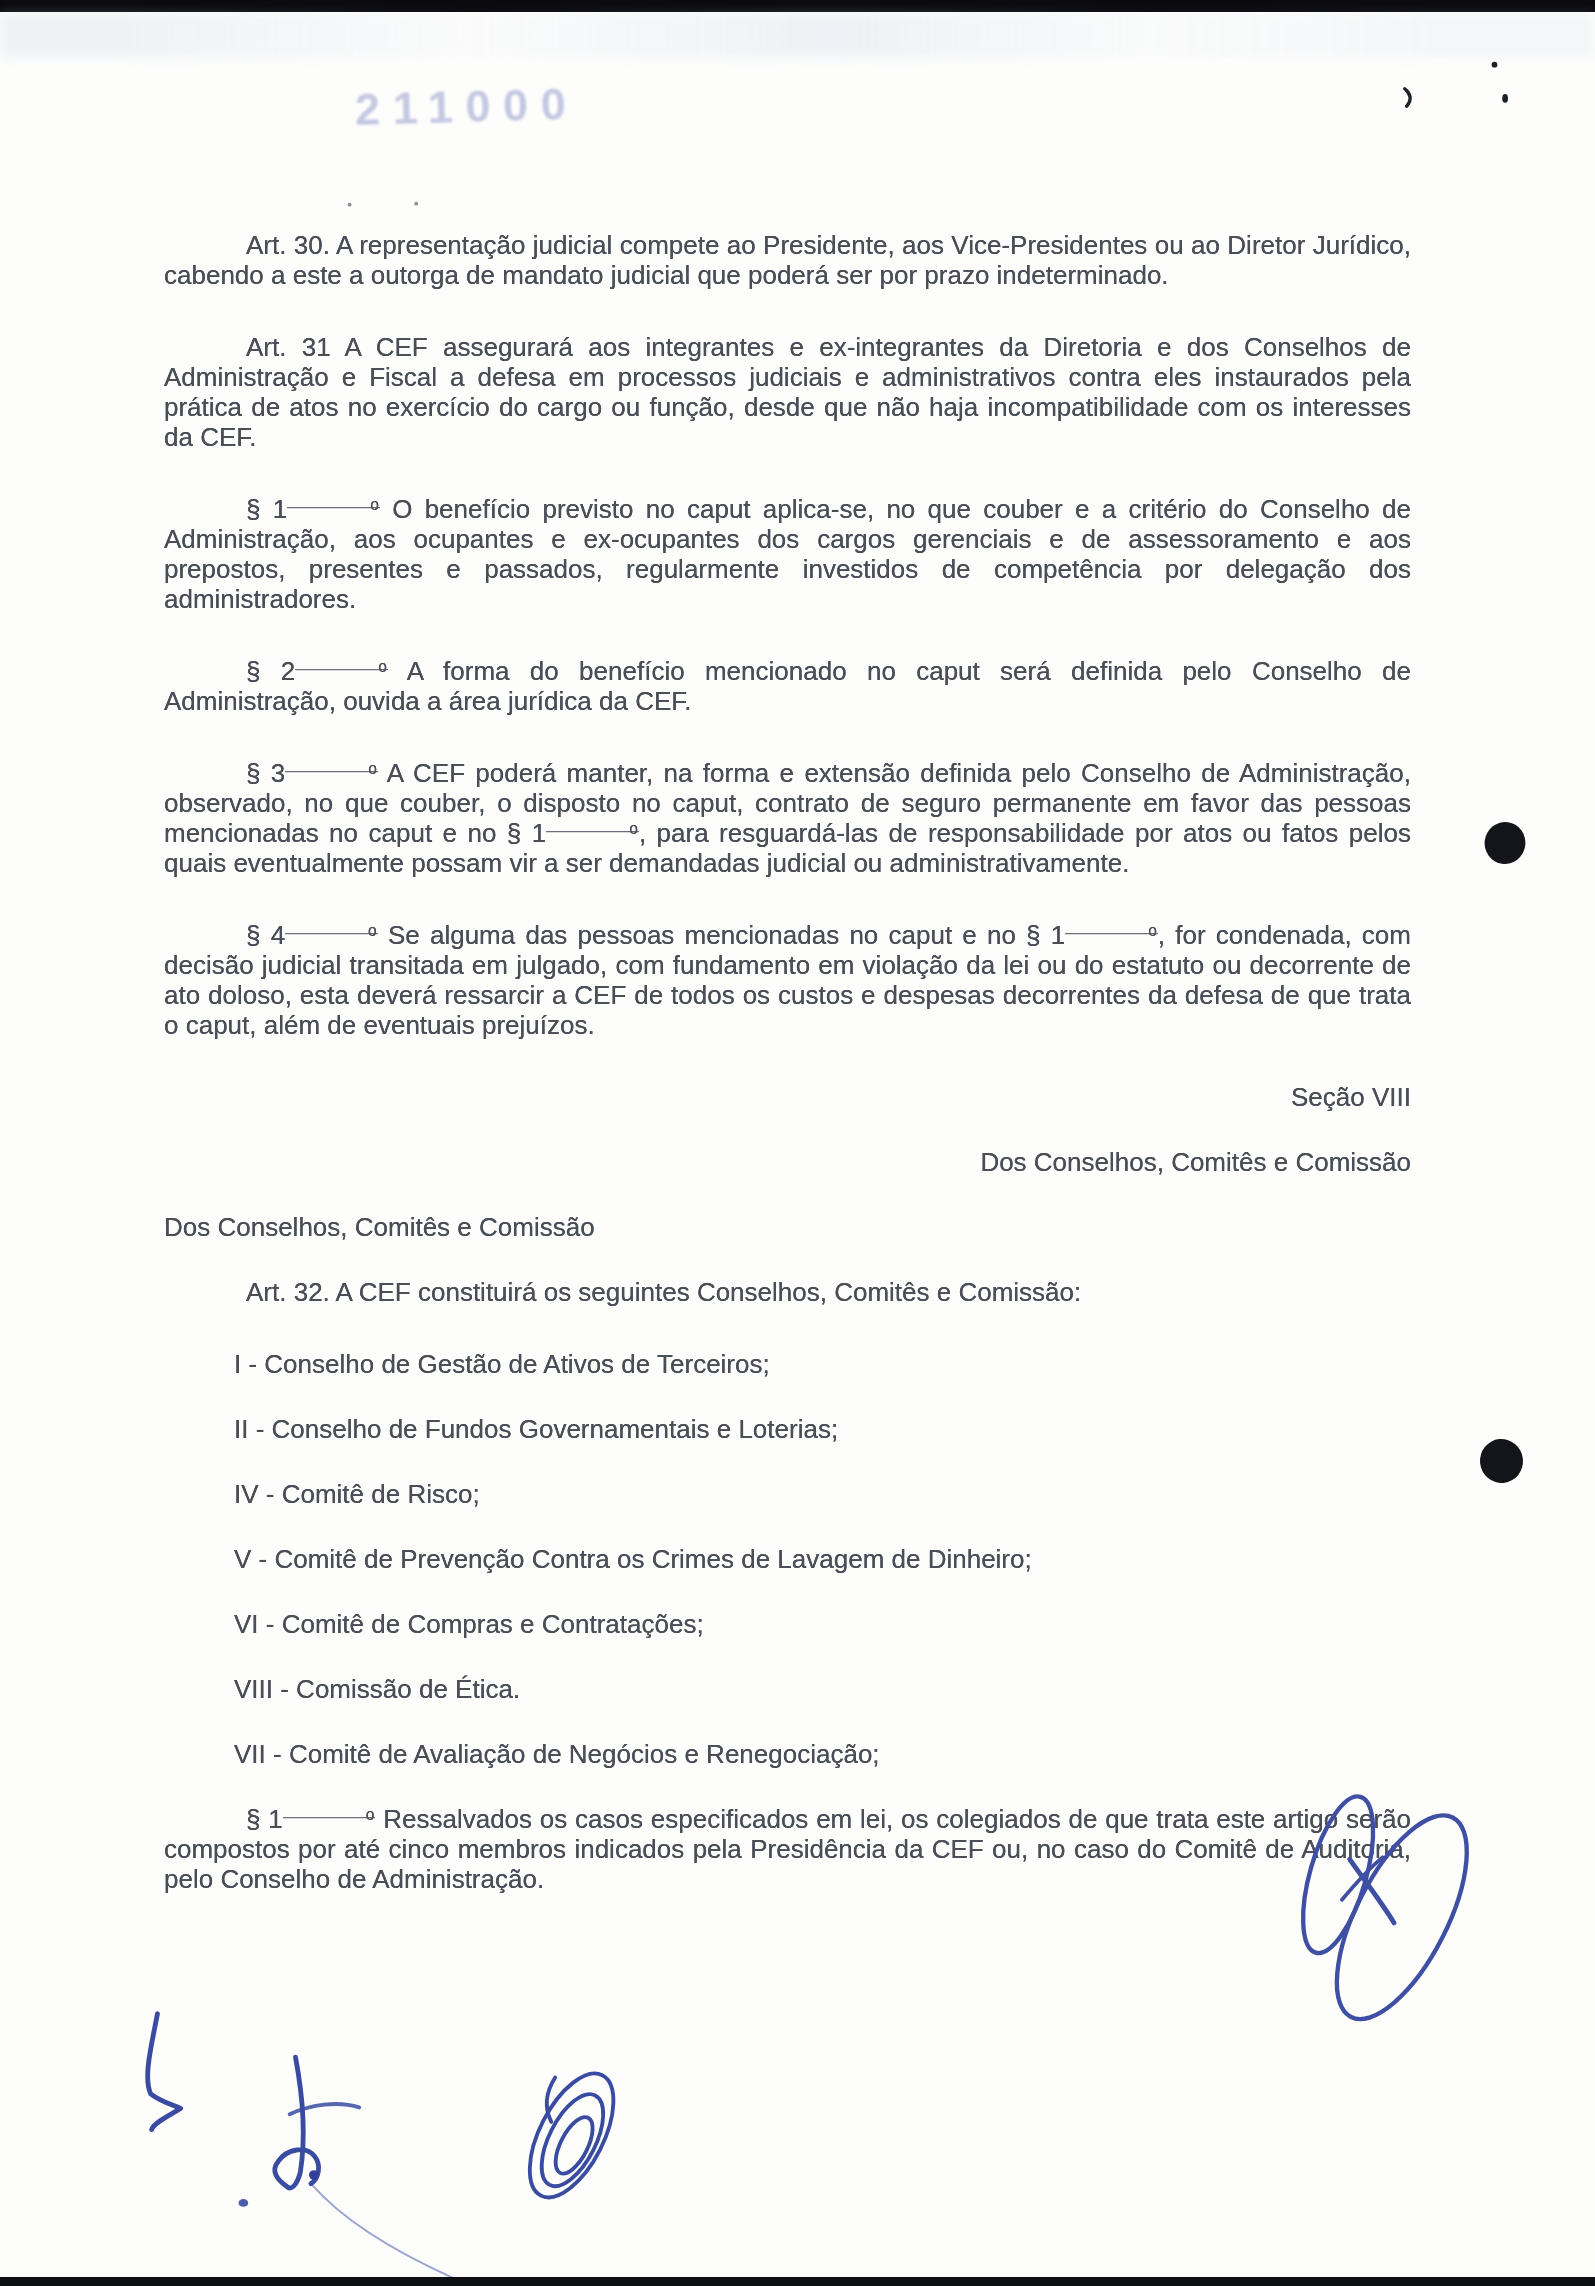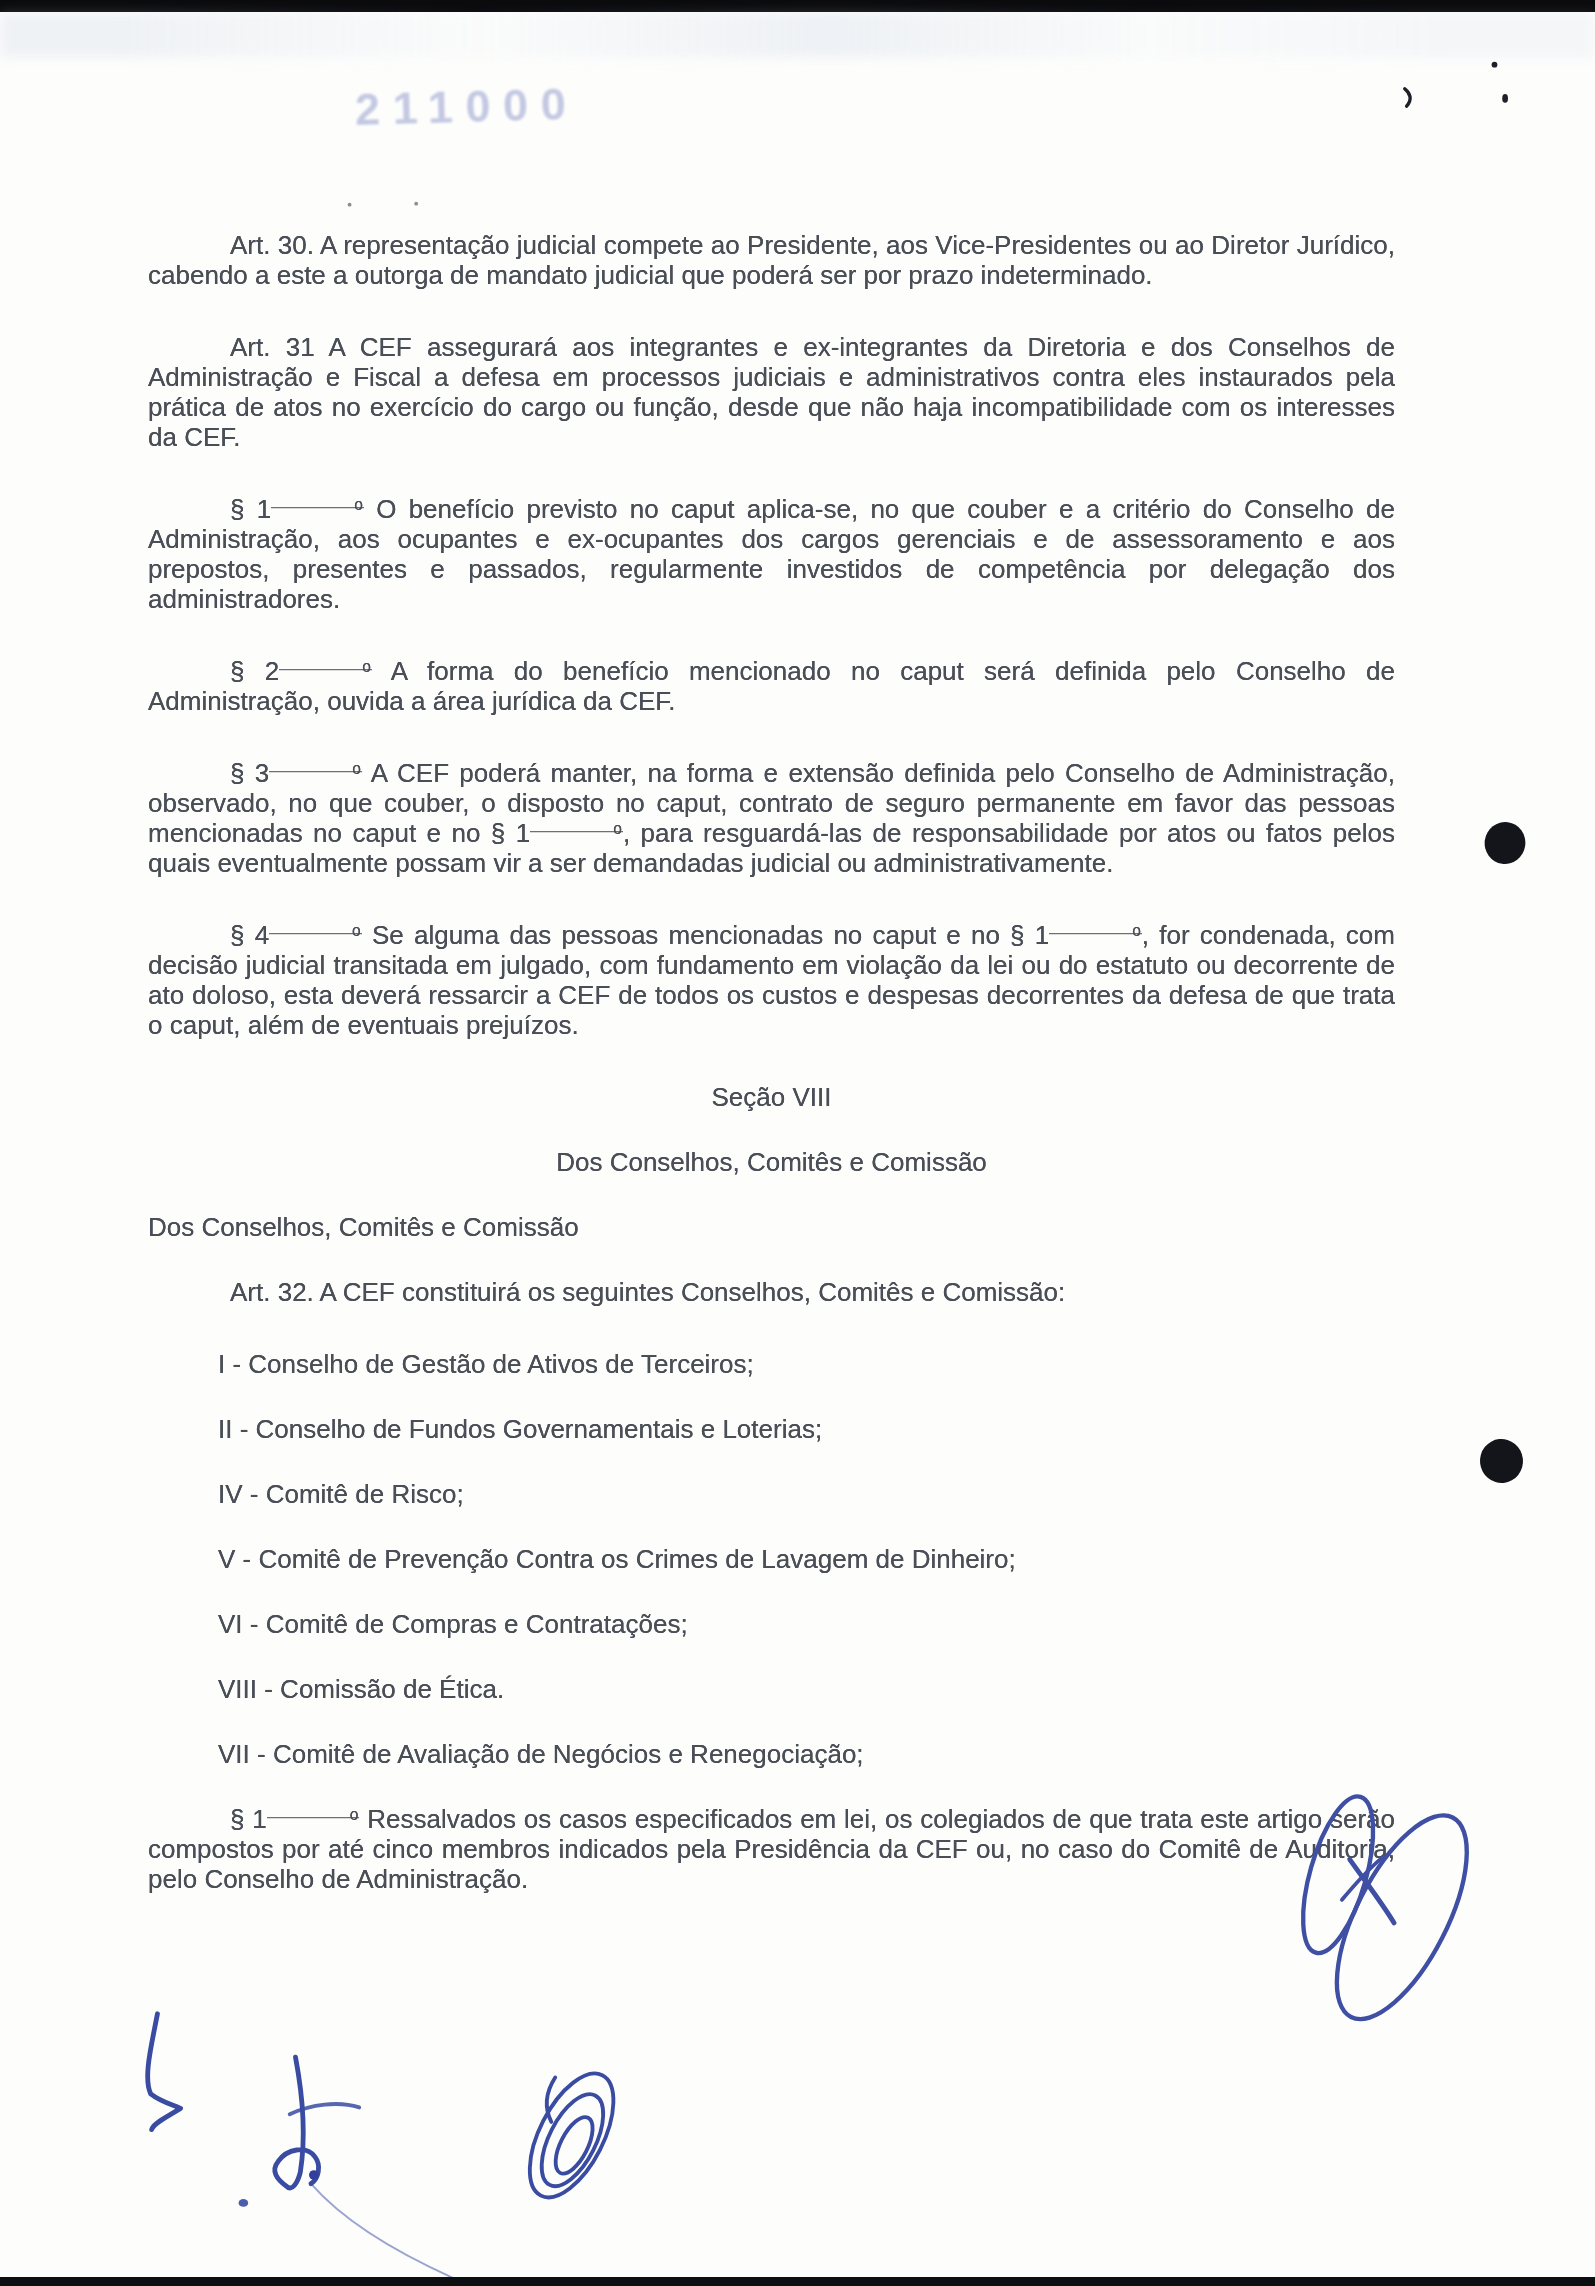--- a/index.html
+++ b/index.html
@@ -28,28 +28,28 @@
   }
   .stamp{
     position:absolute;left:355px;top:81px;
     font-size:45px;letter-spacing:12.6px;
     color:rgba(86,100,176,.34);
     filter:blur(1.3px);
     transform:rotate(-1.5deg);
     font-weight:bold;
   }
   .doc{
-    position:absolute;left:148px;top:230px;width:1247px;
+    position:absolute;left:164px;top:230px;width:1247px;
     font-size:26px;line-height:30px;
     color:#4a4e57;
     text-shadow:0 0 0.4px #4a4e57;
   }
   .para{margin:0 0 42px 0;}
   .body{text-align:justify;text-justify:inter-word;text-indent:82px;}
-  .center{text-align:center;margin-bottom:35px;margin-top:16px;}
+  .center{text-align:right;margin-bottom:35px;margin-top:16px;}
   .left{text-align:left;margin-bottom:35px;}
   .list{margin-left:70px;margin-bottom:35px;}
   .it{}
   .ord{
     display:inline-block;font-size:0.6em;line-height:0;
     transform:translateY(-0.5em);
     border-bottom:1.9px solid currentColor;
     padding:0 1px 1.9px 1px;
   }
   .overlay{position:absolute;left:0;top:0;pointer-events:none;}

